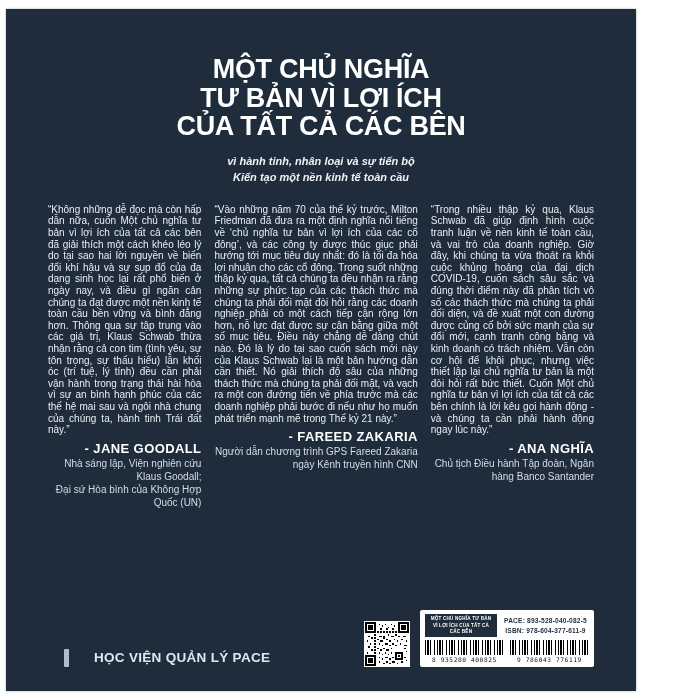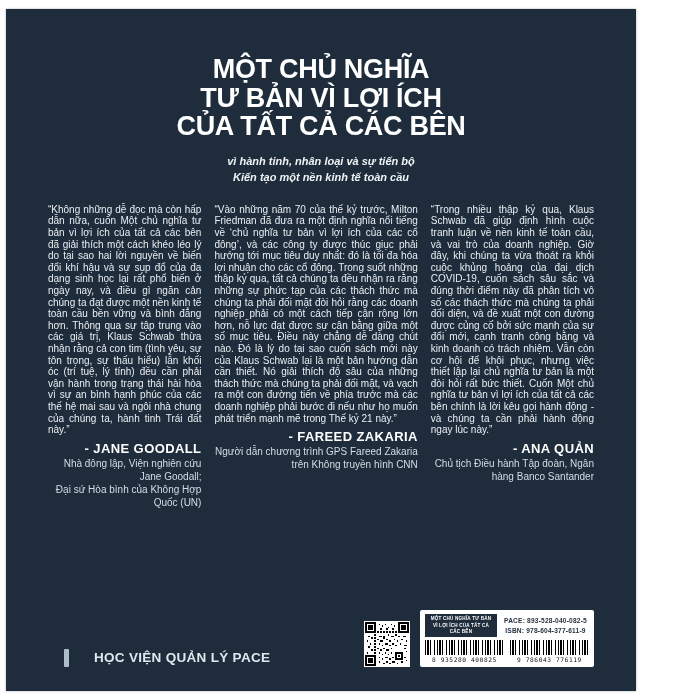--- a/index.html
+++ b/index.html
@@ -87,37 +87,37 @@
         <div class="subtitle-line">Kiến tạo một nền kinh tế toàn cầu</div>
       </div>
     </header>
 
     <section class="quotes">
 
       <div class="quote">
         <p class="quote-text">“Không những dễ đọc mà còn hấp dẫn nữa, cuốn Một chủ nghĩa tư bản vì lợi ích của tất cả các bên đã giải thích một cách khéo léo lý do tại sao hai lời nguyền về biến đổi khí hậu và sự sụp đổ của đa dạng sinh học lại rất phổ biến ở ngày nay, và điều gì ngăn cản chúng ta đạt được một nền kinh tế toàn cầu bền vững và bình đẳng hơn. Thông qua sự tập trung vào các giá trị, Klaus Schwab thừa nhận rằng cả con tim (tình yêu, sự tôn trọng, sự thấu hiểu) lẫn khối óc (trí tuệ, lý tính) đều cần phải vận hành trong trạng thái hài hòa vì sự an bình hạnh phúc của các thế hệ mai sau và ngôi nhà chung của chúng ta, hành tinh Trái đất này.”</p>
         <div class="attribution">
           <div class="attr-name">- JANE GOODALL</div>
-          <div class="attr-role">Nhà đông lập, Viện nghiên cứu Jane Goodall;</div>
+          <div class="attr-role">Nhà sáng lập, Viện nghiên cứu Klaus Goodall;</div>
           <div class="attr-role">Đại sứ Hòa bình của Không Hợp Quốc (UN)</div>
         </div>
       </div>
 
       <div class="quote">
         <p class="quote-text">“Vào những năm 70 của thế kỷ trước, Milton Friedman đã đưa ra một định nghĩa nổi tiếng về ‘chủ nghĩa tư bản vì lợi ích của các cổ đông’, và các công ty được thúc giục phải hướng tới mục tiêu duy nhất: đó là tối đa hóa lợi nhuận cho các cổ đông. Trong suốt những thập kỷ qua, tất cả chúng ta đều nhận ra rằng những sự phức tạp của các thách thức mà chúng ta phải đối mặt đòi hỏi rằng các doanh nghiệp phải có một cách tiếp cận rộng lớn hơn, nỗ lực đạt được sự cân bằng giữa một số mục tiêu. Điều này chẳng dễ dàng chút nào. Đó là lý do tại sao cuốn sách mới này của Klaus Schwab lại là một bản hướng dẫn cần thiết. Nó giải thích độ sâu của những thách thức mà chúng ta phải đối mặt, và vạch ra một con đường tiến về phía trước mà các doanh nghiệp phải bước đi nếu như họ muốn phát triển mạnh mẽ trong Thế kỷ 21 này.”</p>
         <div class="attribution">
           <div class="attr-name">- FAREED ZAKARIA</div>
-          <div class="attr-role">Người dẫn chương trình GPS Fareed Zakaria trên Không truyền hình CNN</div>
+          <div class="attr-role">Người dẫn chương trình GPS Fareed Zakaria ngày Kênh truyền hình CNN</div>
         </div>
       </div>
 
       <div class="quote">
         <p class="quote-text">“Trong nhiều thập kỷ qua, Klaus Schwab đã giúp định hình cuộc tranh luận về nền kinh tế toàn cầu, và vai trò của doanh nghiệp. Giờ đây, khi chúng ta vừa thoát ra khỏi cuộc khủng hoảng của đại dịch COVID-19, cuốn sách sâu sắc và đúng thời điểm này đã phân tích vô số các thách thức mà chúng ta phải đối diện, và đề xuất một con đường được củng cố bởi sức mạnh của sự đổi mới, cạnh tranh công bằng và kinh doanh có trách nhiệm. Vẫn còn cơ hội để khôi phục, nhưng việc thiết lập lại chủ nghĩa tư bản là một đòi hỏi rất bức thiết. Cuốn Một chủ nghĩa tư bản vì lợi ích của tất cả các bên chính là lời kêu gọi hành động - và chúng ta cần phải hành động ngay lúc này.”</p>
         <div class="attribution">
-          <div class="attr-name">- ANA QUẢN</div>
+          <div class="attr-name">- ANA NGHĨA</div>
           <div class="attr-role">Chủ tịch Điều hành Tập đoàn, Ngân hàng Banco Santander</div>
         </div>
       </div>
 
     </section>
 
     <footer class="footer">
 
       <div class="publisher">
         <div class="logo-bar"></div>

